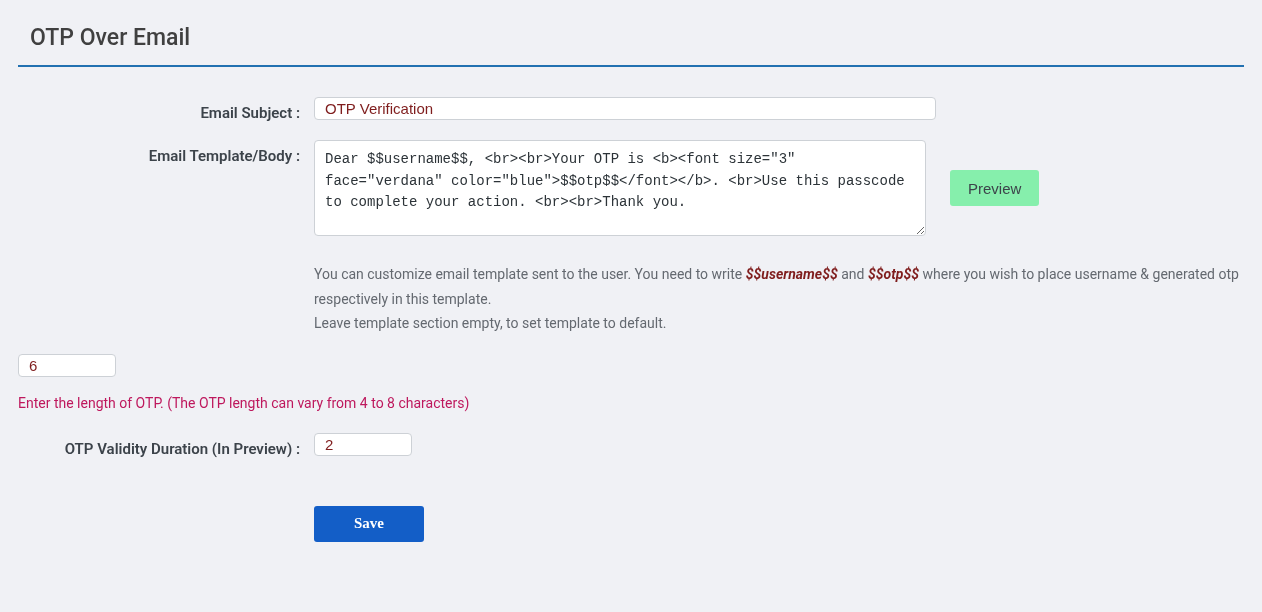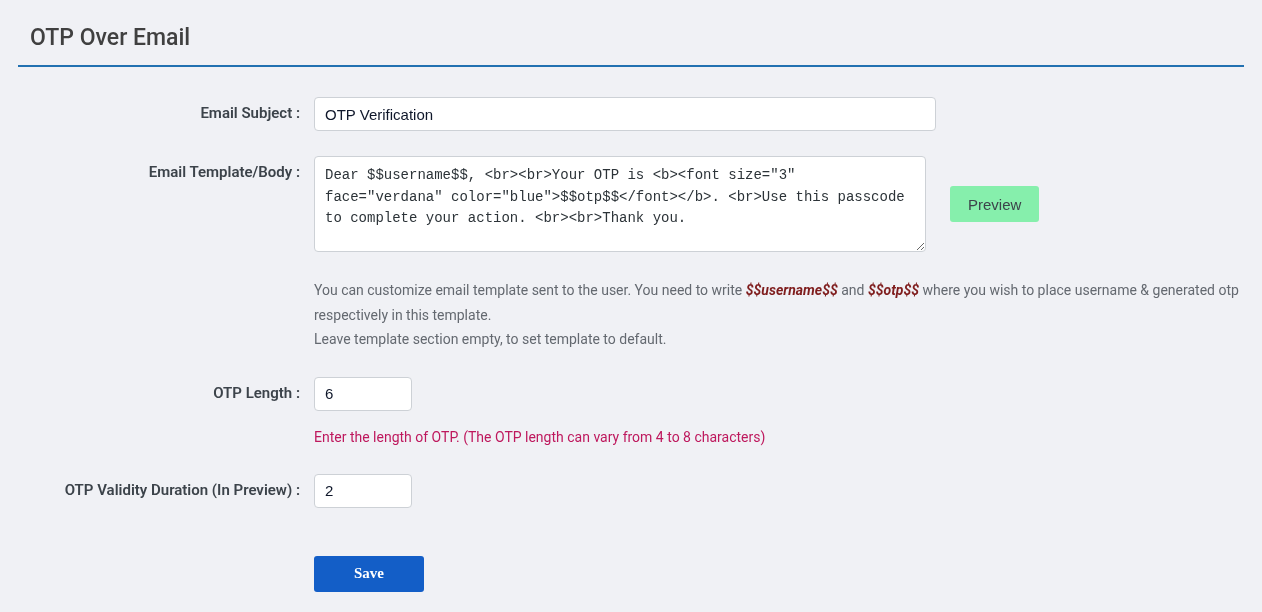--- a/index.html
+++ b/index.html
@@ -24,21 +24,21 @@
   }
   .title-sep {
     height: 2px;
     background: #2271b1;
     border: none;
     margin: 0 0 30px 0;
   }
   .form-row {
     display: flex;
     align-items: flex-start;
-    margin-bottom: 19px;
+    margin-bottom: 12px;
     justify-content: space-between;
   }
   .form-label {
     width: 296px;
     min-width: 296px;
     text-align: right;
     padding-right: 14px;
     font-size: 15px;
     font-weight: 600;
     color: #3c434a;
@@ -48,24 +48,24 @@
     flex: 1;
     display: flex;
     flex-direction: column;
   }
   .control-line {
     display: flex;
     align-items: flex-start;
     gap: 24px;
   }
   input[type="text"] {
-    height: 34px;
+    height: 23px;
     padding: 4px 10px;
     font-size: 15px;
-    color: #0f172a;
+    color: #7f1d1d;
     background: #ffffff;
     border: 1px solid #cdd1d6;
     border-radius: 4px;
   }
   .input-subject { width: 622px; }
   textarea {
     width: 612px;
     height: 96px;
     padding: 8px 10px;
     font-family: "Courier New", Courier, monospace;
@@ -147,21 +147,20 @@
       <div class="help-text">
         <span>You can customize email template sent to the user. You need to write </span><span class="strong">$$username$$</span><span> and </span><span class="strong">$$otp$$</span><span> where you wish to place username &amp; generated otp respectively in this template.</span><br>
         <span>Leave template section empty, to set template to default.</span>
       </div>
     </div>
   </div>
 
   <div class="spacer-sm"></div>
 
   <div class="form-row">
-    <div class="form-label">OTP Length :</div>
     <div class="form-control-col">
       <input type="text" class="input-small" value="6" style="">
       <div class="subhelp">Enter the length of OTP. (The OTP length can vary from 4 to 8 characters)</div>
     </div>
   </div>
 
   <div style="height:10px;"></div>
 
   <div class="form-row">
     <div class="form-label">OTP Validity Duration (In Preview) :</div>

